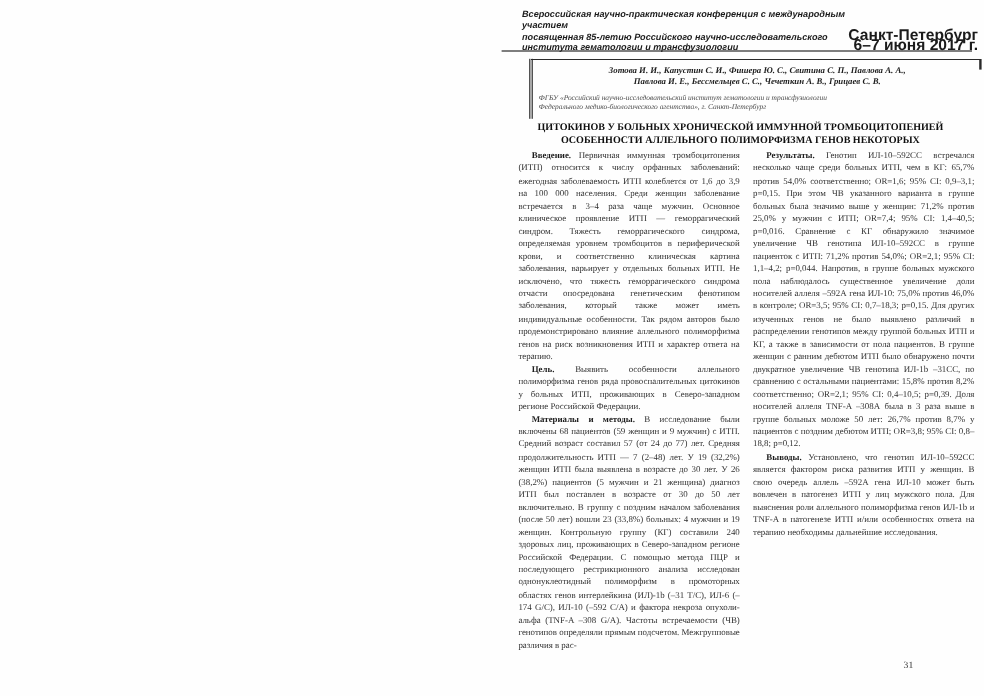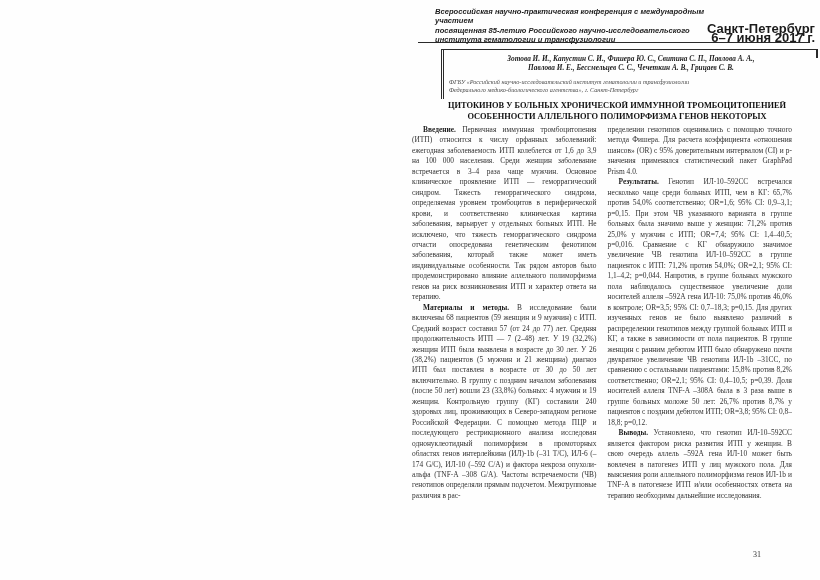--- a/index.html
+++ b/index.html
@@ -34,21 +34,21 @@
   .affiliation{
     position:absolute;left:449px;top:78px;width:320px;
     font-style:italic;font-size:6.2px;line-height:7.8px;color:#4a4a4a;
   }
   
   .abstract-title{
     position:absolute;left:423px;top:100px;width:388px;text-align:center;
     font-weight:bold;font-size:8.4px;line-height:11px;color:#101010;
   }
   
-  .columns{position:absolute;left:412px;top:125px;width:380px;display:flex;gap:11px;}
+  .columns{position:absolute;left:432px;top:125px;width:380px;display:flex;gap:11px;}
   .col{width:184.5px;text-align:justify;font-size:7.4px;line-height:10.45px;color:#323232;}
   .col p{margin:0;text-indent:1.5em;}
   .col p.no-indent{text-indent:0;}
   .sec-label{font-weight:bold;color:#1d1d1d;}
   
   .page-num{
     position:absolute;left:753px;top:550px;width:40px;text-align:left;
     font-size:8px;color:#333;
   }
 </style>
@@ -84,24 +84,24 @@
   </div>
 
   <div class="abstract-title">
     <span style="display:block">ЦИТОКИНОВ У БОЛЬНЫХ ХРОНИЧЕСКОЙ ИММУННОЙ ТРОМБОЦИТОПЕНИЕЙ</span>
     <span style="display:block">ОСОБЕННОСТИ АЛЛЕЛЬНОГО ПОЛИМОРФИЗМА ГЕНОВ НЕКОТОРЫХ</span>
   </div>
 
   <div class="columns">
     <div class="col">
       <p><b class="sec-label">Введение.</b> <span>Первичная иммунная тромбоцитопения (ИТП) относится к числу орфанных заболеваний: ежегодная заболеваемость ИТП колеблется от 1,6 до 3,9 на 100 000 населения. Среди женщин заболевание встречается в 3–4 раза чаще мужчин. Основное клиническое проявление ИТП — геморрагический синдром. Тяжесть геморрагического синдрома, определяемая уровнем тромбоцитов в периферической крови, и соответственно клиническая картина заболевания, варьирует у отдельных больных ИТП. Не исключено, что тяжесть геморрагического синдрома отчасти опосредована генетическим фенотипом заболевания, который также может иметь индивидуальные особенности. Так рядом авторов было продемонстрировано влияние аллельного полиморфизма генов на риск возникновения ИТП и характер ответа на терапию.</span></p>
+      <p><b class="sec-label">Цель.</b> <span>Выявить особенности аллельного полиморфизма генов ряда провоспалительных цитокинов у больных ИТП, проживающих в Северо-западном регионе Российской Федерации.</span></p>
       <p><b class="sec-label">Материалы и методы.</b> <span>В исследование были включены 68 пациентов (59 женщин и 9 мужчин) с ИТП. Средний возраст составил 57 (от 24 до 77) лет. Средняя продолжительность ИТП — 7 (2–48) лет. У 19 (32,2%) женщин ИТП была выявлена в возрасте до 30 лет. У 26 (38,2%) пациентов (5 мужчин и 21 женщина) диагноз ИТП был поставлен в возрасте от 30 до 50 лет включительно. В группу с поздним началом заболевания (после 50 лет) вошли 23 (33,8%) больных: 4 мужчин и 19 женщин. Контрольную группу (КГ) составили 240 здоровых лиц, проживающих в Северо-западном регионе Российской Федерации. С помощью метода ПЦР и последующего рестрикционного анализа исследован однонуклеотидный полиморфизм в промоторных областях генов интерлейкина (ИЛ)-1b (–31 Т/С), ИЛ-6 (–174 G/C), ИЛ-10 (–592 С/А) и фактора некроза опухоли-альфа (TNF-A –308 G/A). Частоты встречаемости (ЧВ) генотипов определяли прямым подсчетом. Межгрупповые различия в рас-</span></p>
     </div>
     <div class="col">
-      <p class="no-indent"><span>пределении генотипов оценивались с помощью точного метода Фишера. Для расчета коэффициента «отношения шансов» (OR) с 95% доверительным интервалом (CI) и p-значения применялся статистический пакет GraphPad Prism 4.0.</span></p>
       <p><b class="sec-label">Результаты.</b> <span>Генотип ИЛ-10–592СС встречался несколько чаще среди больных ИТП, чем в КГ: 65,7% против 54,0% соответственно; OR=1,6; 95% CI: 0,9–3,1; p=0,15. При этом ЧВ указанного варианта в группе больных была значимо выше у женщин: 71,2% против 25,0% у мужчин с ИТП; OR=7,4; 95% CI: 1,4–40,5; p=0,016. Сравнение с КГ обнаружило значимое увеличение ЧВ генотипа ИЛ-10–592СС в группе пациенток с ИТП: 71,2% против 54,0%; OR=2,1; 95% CI: 1,1–4,2; p=0,044. Напротив, в группе больных мужского пола наблюдалось существенное увеличение доли носителей аллеля –592А гена ИЛ-10: 75,0% против 46,0% в контроле; OR=3,5; 95% CI: 0,7–18,3; p=0,15. Для других изученных генов не было выявлено различий в распределении генотипов между группой больных ИТП и КГ, а также в зависимости от пола пациентов. В группе женщин с ранним дебютом ИТП было обнаружено почти двукратное увеличение ЧВ генотипа ИЛ-1b –31СС, по сравнению с остальными пациентами: 15,8% против 8,2% соответственно; OR=2,1; 95% CI: 0,4–10,5; p=0,39. Доля носителей аллеля TNF-A –308А была в 3 раза выше в группе больных моложе 50 лет: 26,7% против 8,7% у пациентов с поздним дебютом ИТП; OR=3,8; 95% CI: 0,8–18,8; p=0,12.</span></p>
       <p><b class="sec-label">Выводы.</b> <span>Установлено, что генотип ИЛ-10–592СС является фактором риска развития ИТП у женщин. В свою очередь аллель –592А гена ИЛ-10 может быть вовлечен в патогенез ИТП у лиц мужского пола. Для выяснения роли аллельного полиморфизма генов ИЛ-1b и TNF-A в патогенезе ИТП и/или особенностях ответа на терапию необходимы дальнейшие исследования.</span></p>
     </div>
   </div>
 
   <div class="page-num">31</div>
 
 </div>
 
 </body></html>

